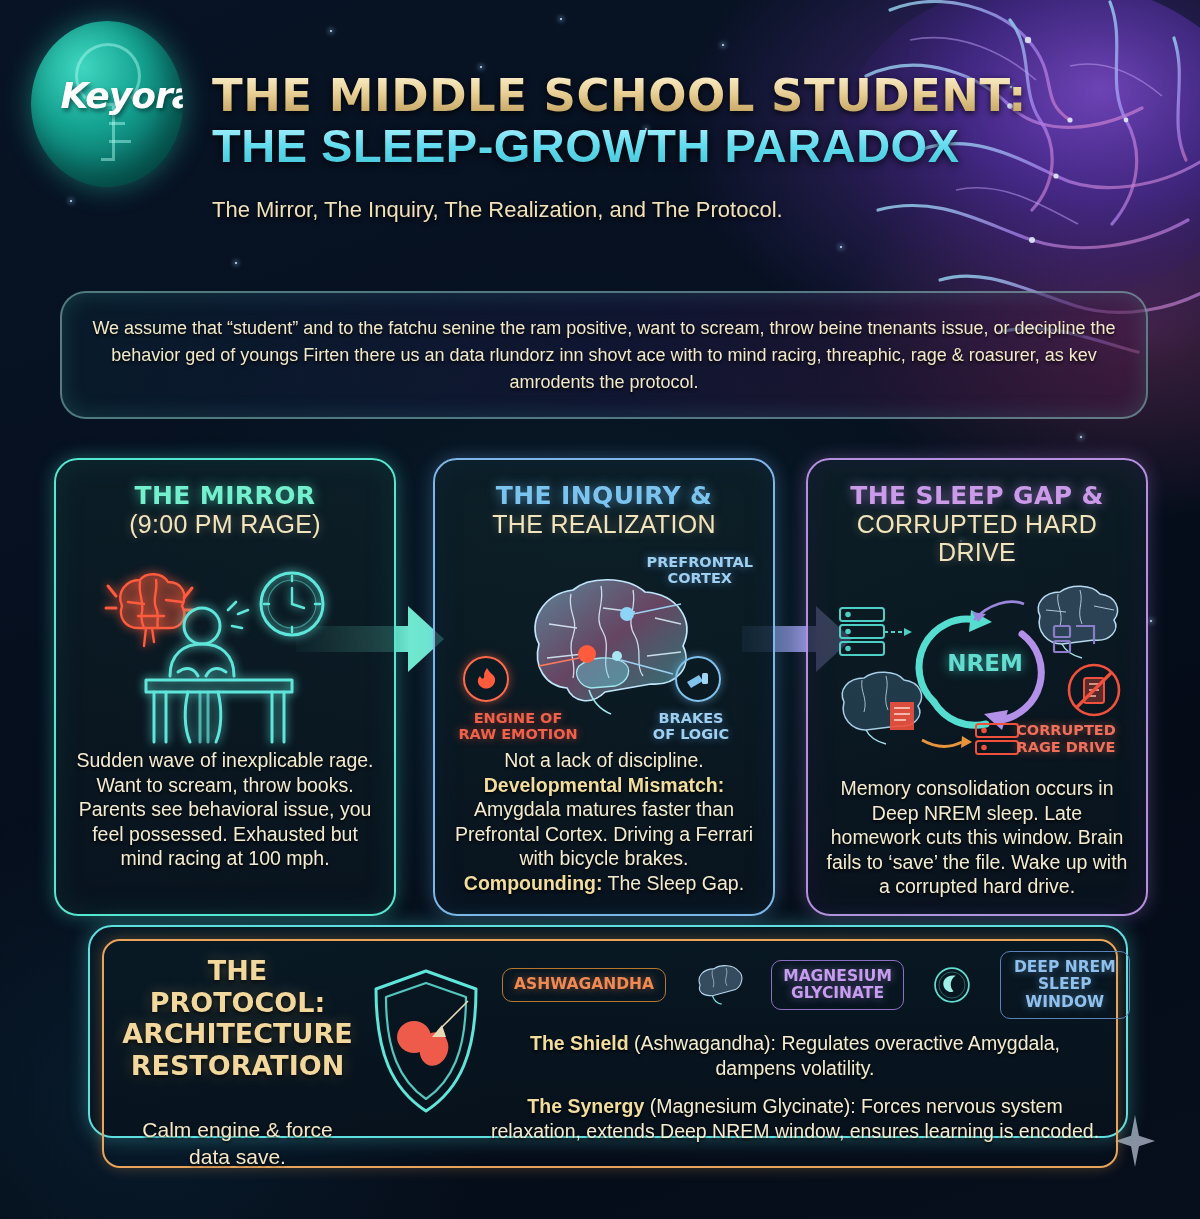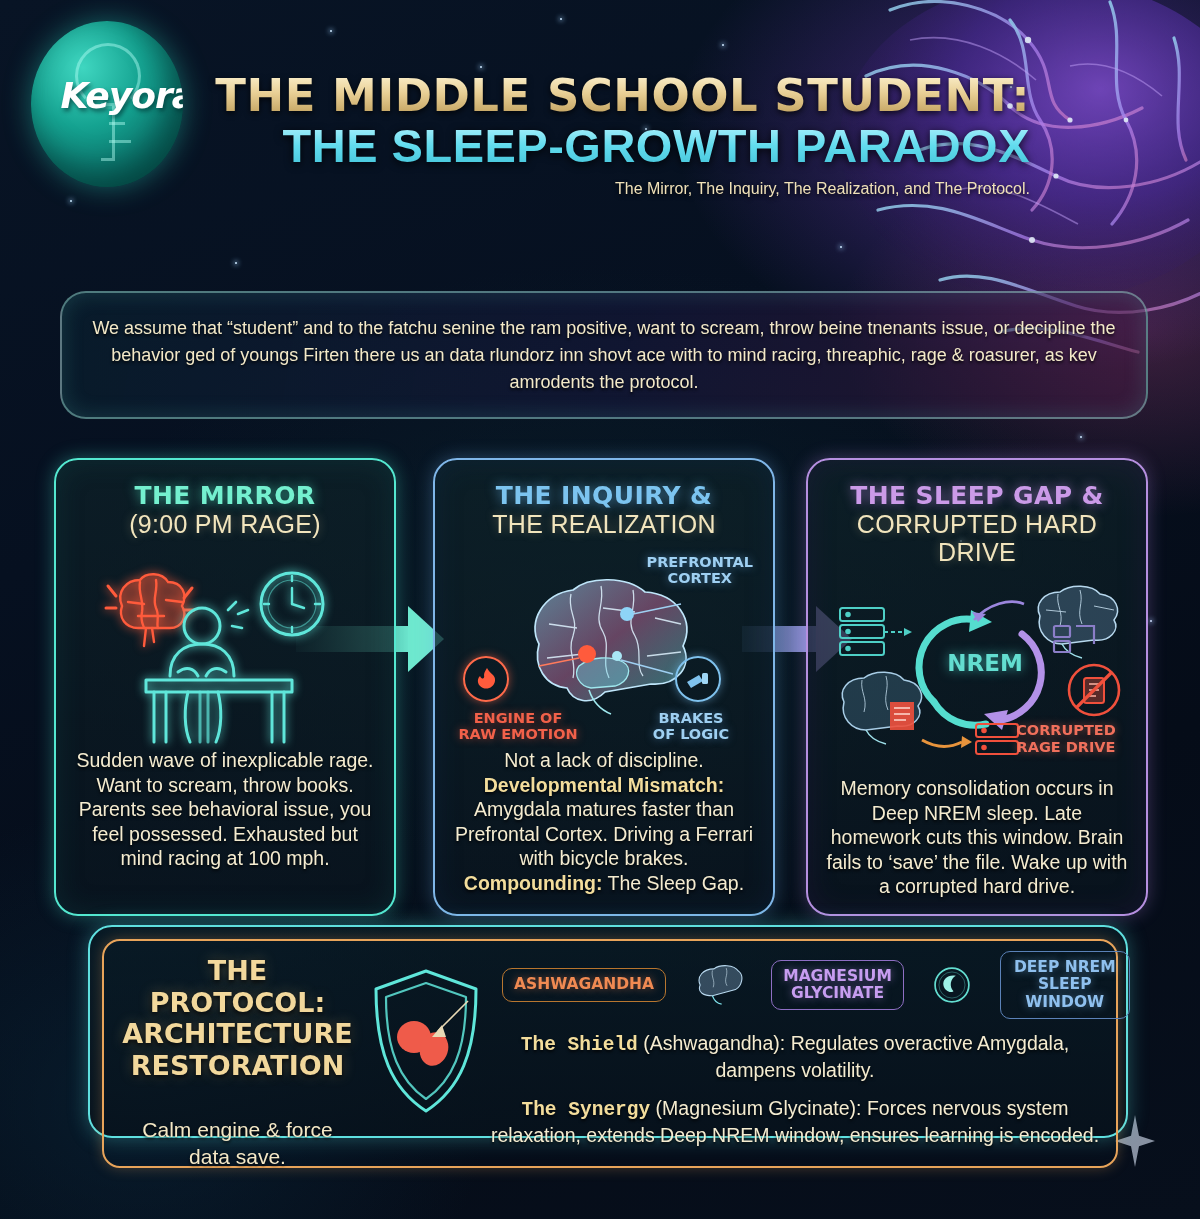--- a/index.html
+++ b/index.html
@@ -88,22 +88,22 @@
     position: absolute; left: 12px; top: 54px; width: 152px;
     text-align: right;
     font-family: "DejaVu Sans", sans-serif;
     font-weight: bold; font-style: italic;
     font-size: 36px; letter-spacing: -1px;
     color: #ffffff;
     text-shadow: 2px 3px 4px rgba(0,50,50,.65);
   }
 
   .titleblock {
-    position: absolute; left: 200px; top: 72px;
-    width: 830px; text-align: right;
+    position: absolute; left: 212px; top: 72px;
+    width: 830px; text-align: left;
   }
   .title-1 {
     font-family: "DejaVu Sans", sans-serif;
     font-weight: bold;
     font-size: 45px;
     letter-spacing: 0.5px;
     background: linear-gradient(180deg, #fdf3d2 0%, #e8cf95 45%, #bb9a56 100%);
     -webkit-background-clip: text; background-clip: text;
     color: transparent;
     -webkit-text-fill-color: transparent;
@@ -117,22 +117,22 @@
     letter-spacing: 0.5px;
     background: linear-gradient(180deg, #b8f3ff 0%, #62dcee 48%, #3fc0d6 100%);
     -webkit-background-clip: text; background-clip: text;
     color: transparent;
     -webkit-text-fill-color: transparent;
     filter: drop-shadow(0 2px 4px rgba(0,0,0,.85));
     line-height: 1.08;
     margin-top: 2px;
   }
   .subtitle {
-    margin-top: 8px;
-    font-size: 16px;
+    margin-top: 25px;
+    font-size: 22px;
     color: #f0e1b8;
     text-shadow: 0 2px 4px rgba(0,0,0,.9);
   }
 
   
   .intro {
     position: absolute; left: 60px; top: 291px;
     width: 1088px; height: 128px;
     border: 2px solid rgba(150,220,210,.5);
     border-radius: 26px;
@@ -308,21 +308,21 @@
   #badge-nrem        { border: 1.5px solid #5b82b8; color: #8fc0ee; text-shadow: 0 0 8px rgba(130,190,240,.5); }
 
   .prot-lines {
     position: absolute; left: 398px; top: 104px; width: 614px; text-align: center;
   }
   .prot-lines p {
     font-size: 19.5px; line-height: 1.3; color: #f5ecd0;
     text-shadow: 0 2px 3px rgba(0,0,0,.8);
     margin-bottom: 12px;
   }
-  .prot-lines b { color: #f3dd9c; font-family: Liberation Mono, monospace; }
+  .prot-lines b { color: #f3dd9c; font-family: Liberation Sans, sans-serif; }
 </style>
 </head>
 <body>
 
 <div id="stage">
 
   <svg class="neural-bg" viewBox="0 0 460 420">
     <defs>
       <radialGradient id="nbg" cx="62%" cy="34%" r="72%">
         <stop offset="0%" stop-color="#7b4cc8" stop-opacity=".85"></stop>

